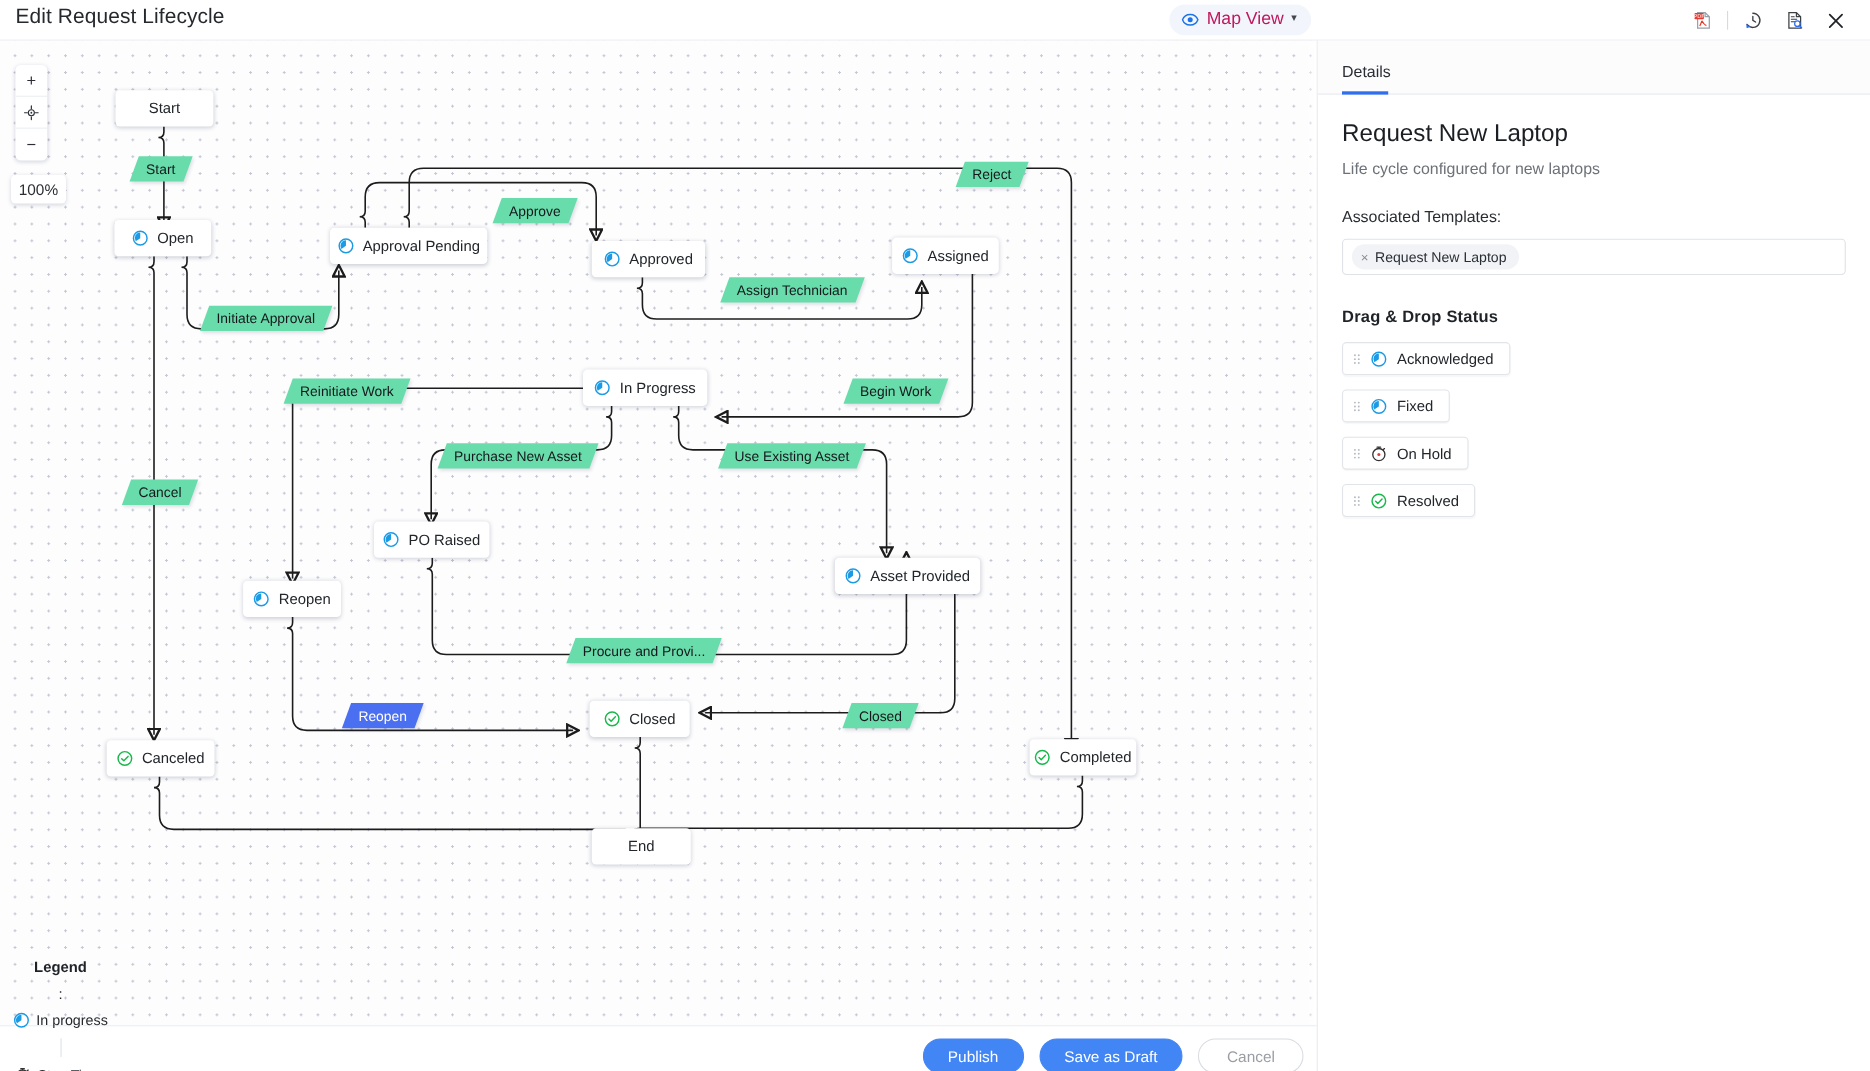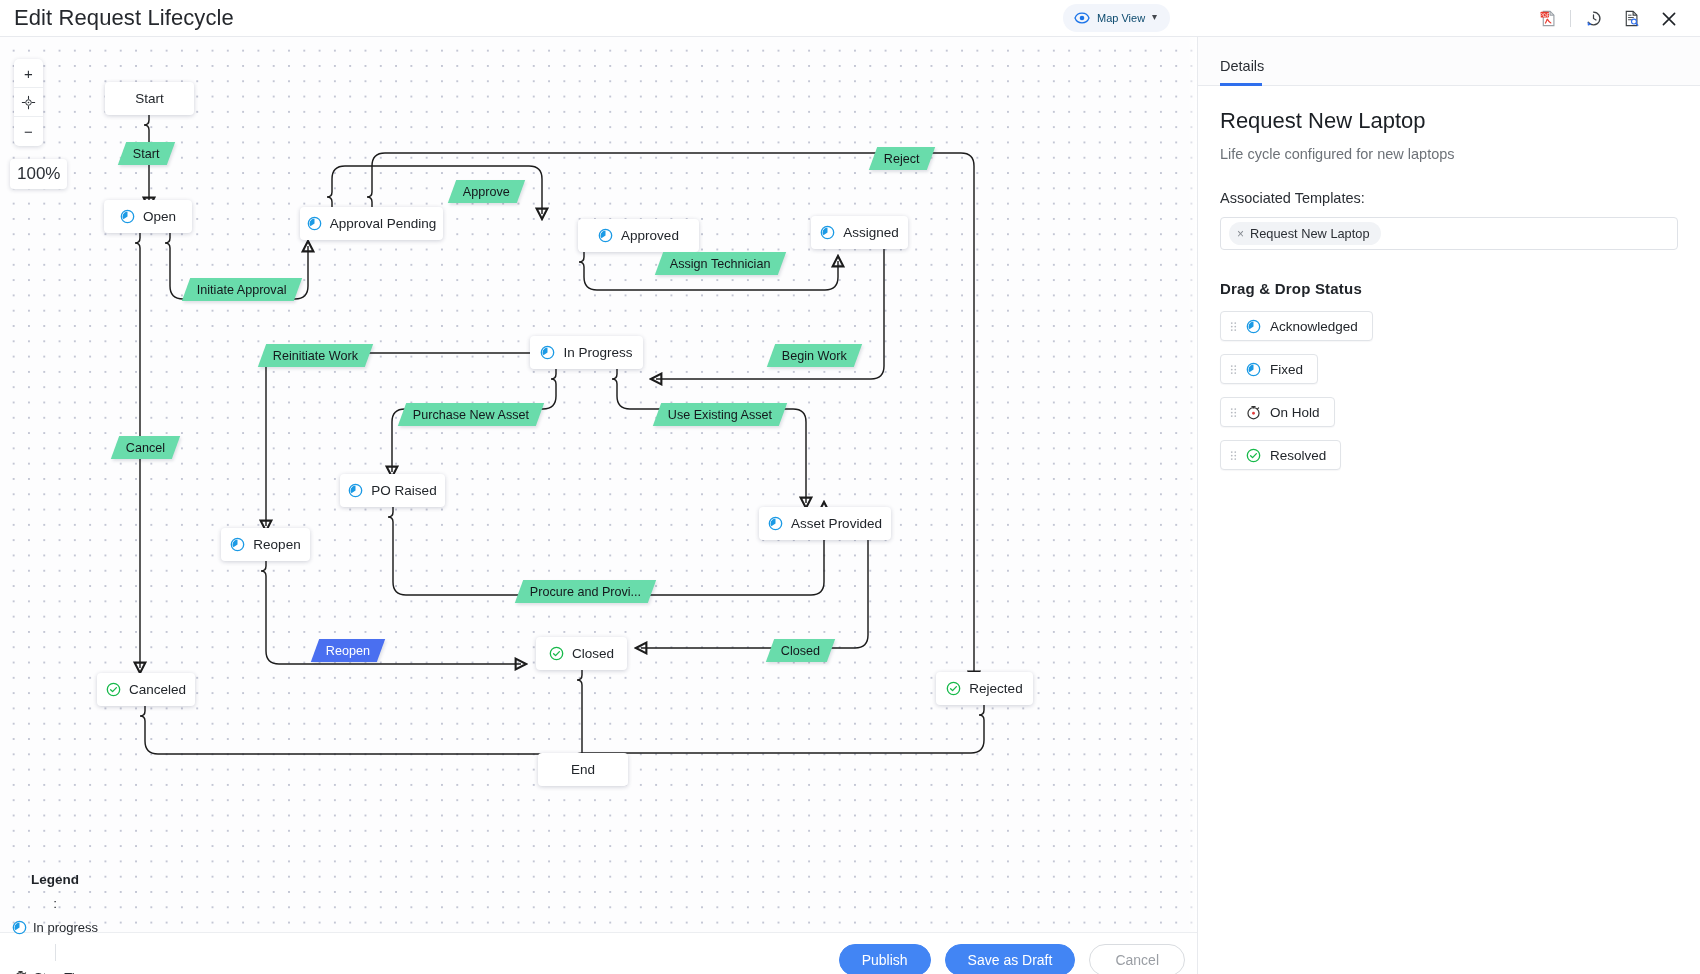--- a/index.html
+++ b/index.html
@@ -12,30 +12,30 @@
   #app { position: relative; width: 1700px; height: 974px; }
 
   
   .topbar {
     position: absolute; left: 0; top: 0; width: 1700px; height: 37px;
     background: #fff; border-bottom: 1px solid #e8eaee;
     display: flex; align-items: center;
   }
   .topbar-title {
     position: absolute; left: 14px; top: 5px;
-    font-size: 22px; color: #25282d; font-weight: 400; letter-spacing: .1px; text-align: right;
+    font-size: 19px; color: #25282d; font-weight: 400; letter-spacing: .1px; text-align: right;
   }
   .mapview-pill {
     position: absolute; left: 1063px; top: 4px;
     height: 28px; padding: 0 13px 0 11px;
     background: #f2f5fb; border-radius: 16px;
     display: flex; align-items: center; gap: 7px;
     cursor: pointer;
   }
-  .mapview-pill .lbl { font-size: 11px; color: #0c4a6e; }
+  .mapview-pill .lbl { font-size: 16px; color: #be185d; }
   .eye-ic { width: 16px; height: 16px; display:block; }
   .chev { font-size: 10px; color: #44484e; line-height: 1; transform: translateY(-1px); }
 
   .topicons {
     position: absolute; right: 12px; top: 0; height: 37px;
     display: flex; align-items: center; gap: 0;
   }
   .topicons .tic {
     width: 38px; height: 37px; display: flex; align-items: center; justify-content: center;
     cursor: pointer;
@@ -66,21 +66,21 @@
   .zoomctl .zb {
     height: 29px; display: flex; align-items: center; justify-content: center;
     cursor: pointer; color: #2b2f35; font-size: 15px; line-height: 1;
     border-bottom: 1px solid #eceef1;
   }
   .zoomctl .zb:last-child { border-bottom: none; }
   .zoompct {
     position: absolute; left: 10px; top: 122px;
     background: #fff; border-radius: 4px;
     box-shadow: 0 1px 4px rgba(30,40,70,.18);
-    font-size: 17px; color: #2b2f35;
+    font-size: 14px; color: #2b2f35;
     padding: 5px 7px;
   }
 
   
   .node {
     position: absolute; background: #fff; border-radius: 4px;
     box-shadow: 0 1px 4px rgba(40,50,80,.22);
     height: 33px; display: flex; align-items: center; justify-content: center;
     gap: 8px; padding: 0 14px; font-size: 13.5px; color: #22262b;
     white-space: nowrap; cursor: pointer;
@@ -293,21 +293,21 @@
     <div class="node" style="left:300px;top:170px;width:143px;">
       <span class="ni">
         <svg viewBox="0 0 16 16">
             <circle cx="8" cy="8" r="6.6" fill="#fff" stroke="#1b9ae5" stroke-width="1.4"></circle>
             <path d="M8 8 V2.6 A5.4 5.4 0 0 0 3.6 11 z" fill="#1b9ae5"></path>
           </svg>
       </span>
       <span>Approval Pending</span>
     </div>
 
-    <div class="node" style="left:538px;top:182px;width:121px;margin-left:40px;">
+    <div class="node" style="left:538px;top:182px;width:103px;">
       <span class="ni">
         <svg viewBox="0 0 16 16">
             <circle cx="8" cy="8" r="6.6" fill="#fff" stroke="#1b9ae5" stroke-width="1.4"></circle>
             <path d="M8 8 V2.6 A5.4 5.4 0 0 0 3.6 11 z" fill="#1b9ae5"></path>
           </svg>
       </span>
       <span>Approved</span>
     </div>
 
     <div class="node" style="left:811px;top:179px;width:97px;">
@@ -380,21 +380,21 @@
       <span>Canceled</span>
     </div>
 
     <div class="node" style="left:936px;top:635px;width:97px;">
       <span class="ni">
         <svg viewBox="0 0 16 16">
             <circle cx="8" cy="8" r="6.6" fill="#fff" stroke="#17b94a" stroke-width="1.4"></circle>
             <path d="M4.9 8.2l2.1 2.1 4.1-4.3" fill="none" stroke="#17b94a" stroke-width="1.4" stroke-linecap="round" stroke-linejoin="round"></path>
           </svg>
       </span>
-      <span>Rejected</span>
+      <span>Completed</span>
     </div>
 
     <div class="node term" style="left:538px;top:716px;width:90px;">
       <span>End</span>
     </div>
 
     <div class="tl green" style="left:122px;top:105px;">
       <span>Start</span>
     </div>
     <div class="tl green" style="left:452px;top:143px;">

